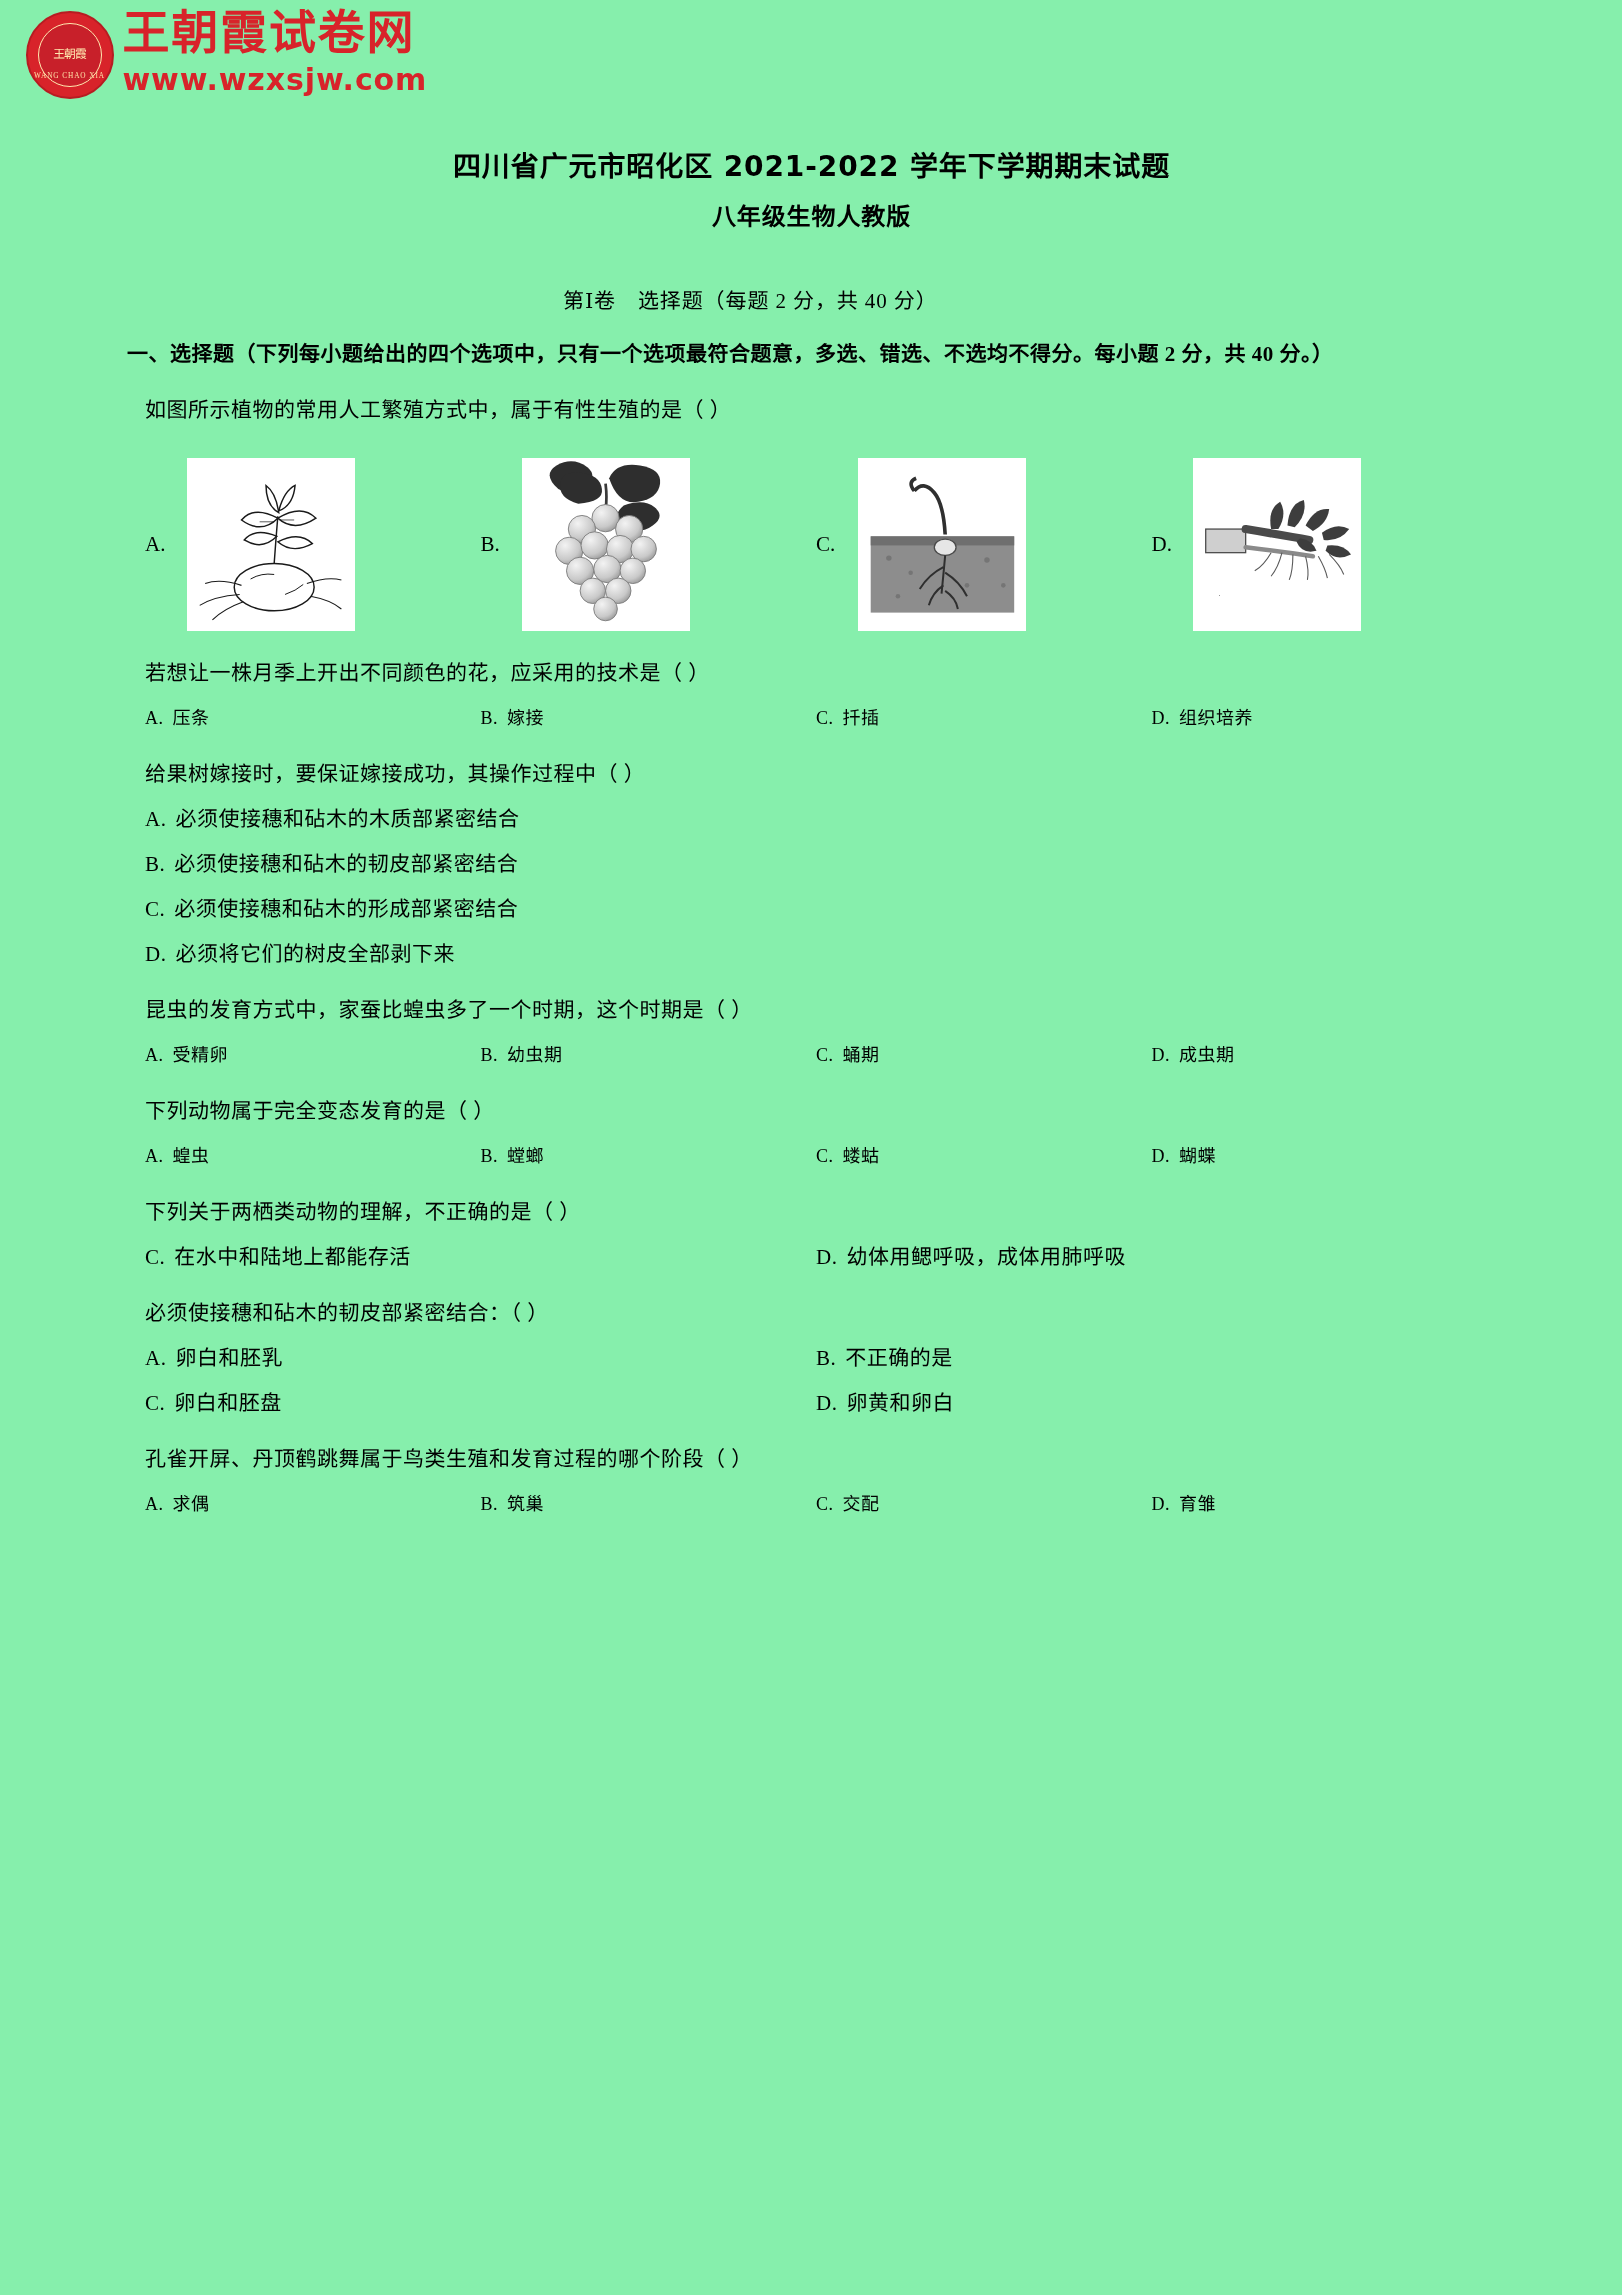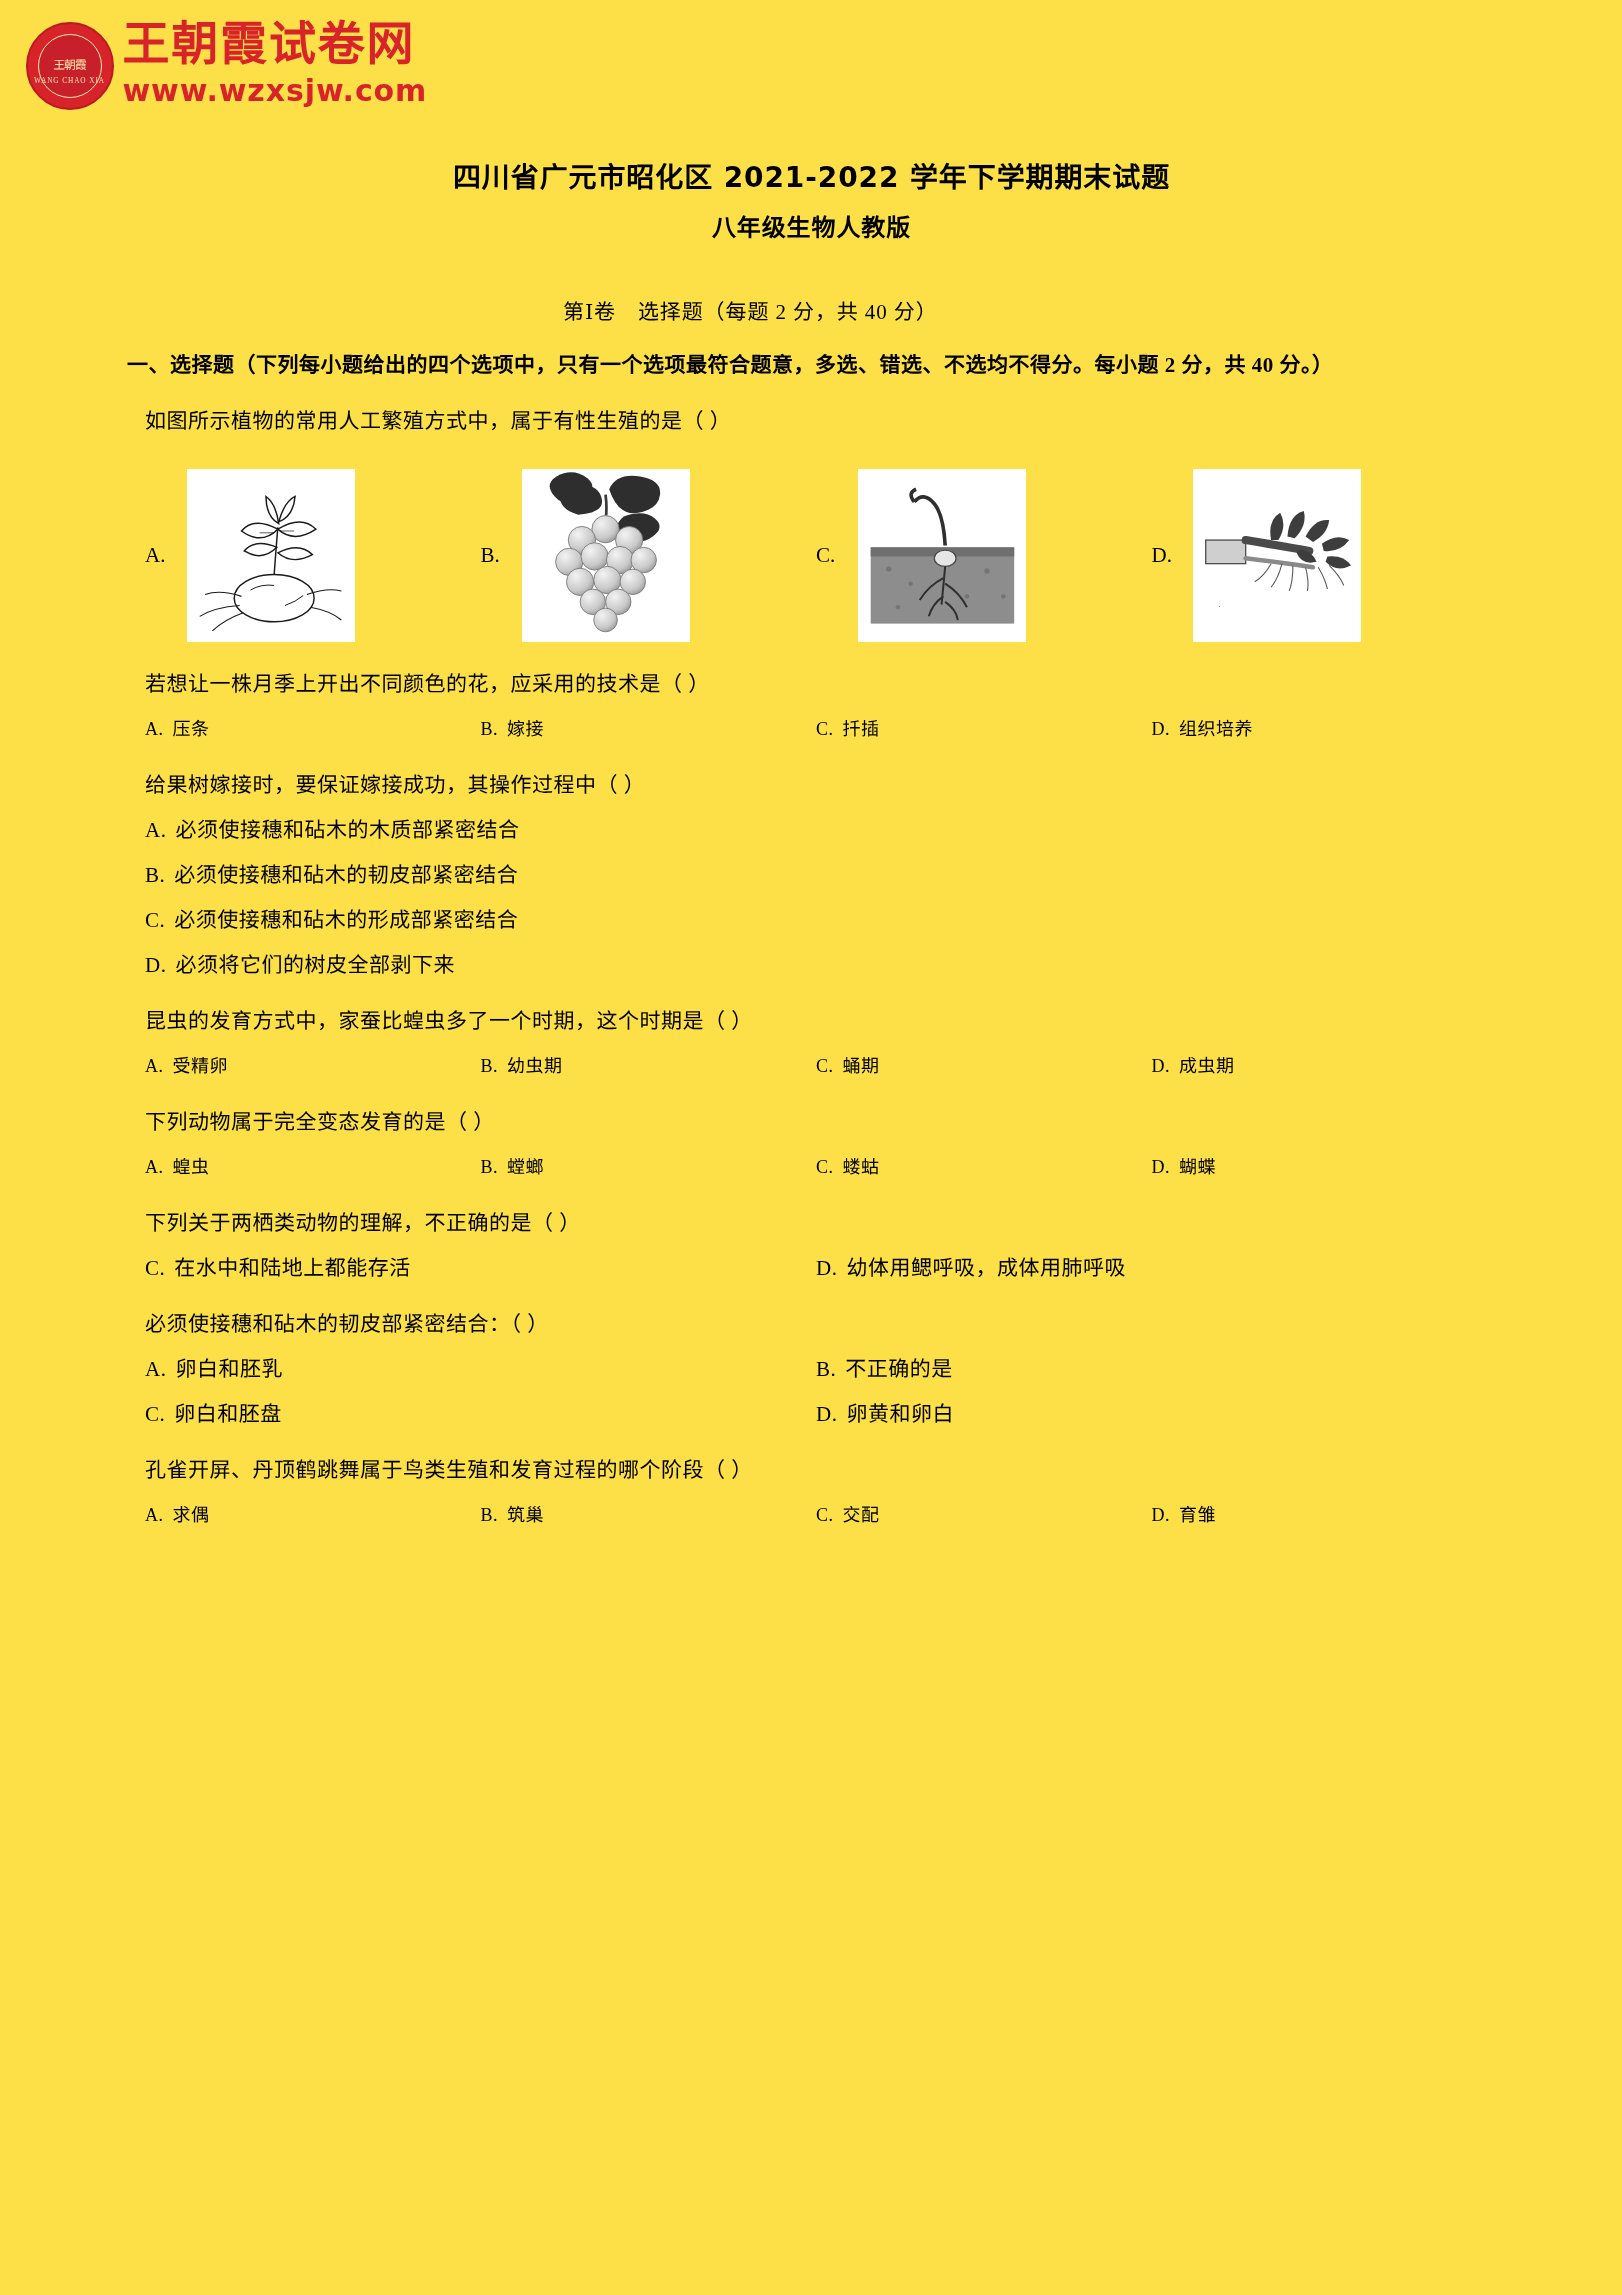--- a/index.html
+++ b/index.html
@@ -9,23 +9,23 @@
   }
   body {
     width: 1623px;
     font-family: "Liberation Serif", "DejaVu Serif", serif;
     color: #000000;
   }
   .page {
     position: relative;
     width: 1623px;
     min-height: 2296px;
-    background: #fde047;
+    background: #86efac;
     box-sizing: border-box;
-    padding: 16px 0 36px 0;
+    padding: 5px 0 36px 0;
   }
 
   
   .logo-bar {
     position: relative;
     height: 136px;
     padding-left: 25.5px;
     box-sizing: border-box;
   }
   .logo-wrap {
@@ -60,21 +60,21 @@
     text-align: center;
     font-family: "Liberation Serif", serif;
     display: flex;
     align-items: center;
     justify-content: center;
     letter-spacing: -0.9px;
   }
   .logo-seal .seal-sub {
     position: absolute;
     left: 0;
-    bottom: 23px;
+    bottom: 17px;
     width: 100%;
     text-align: center;
     color: #ffe2a8;
     font-size: 7.3px;
     letter-spacing: 0.9px;
   }
   .logo-text-col {
     display: flex;
     flex-direction: column;
     justify-content: center;

